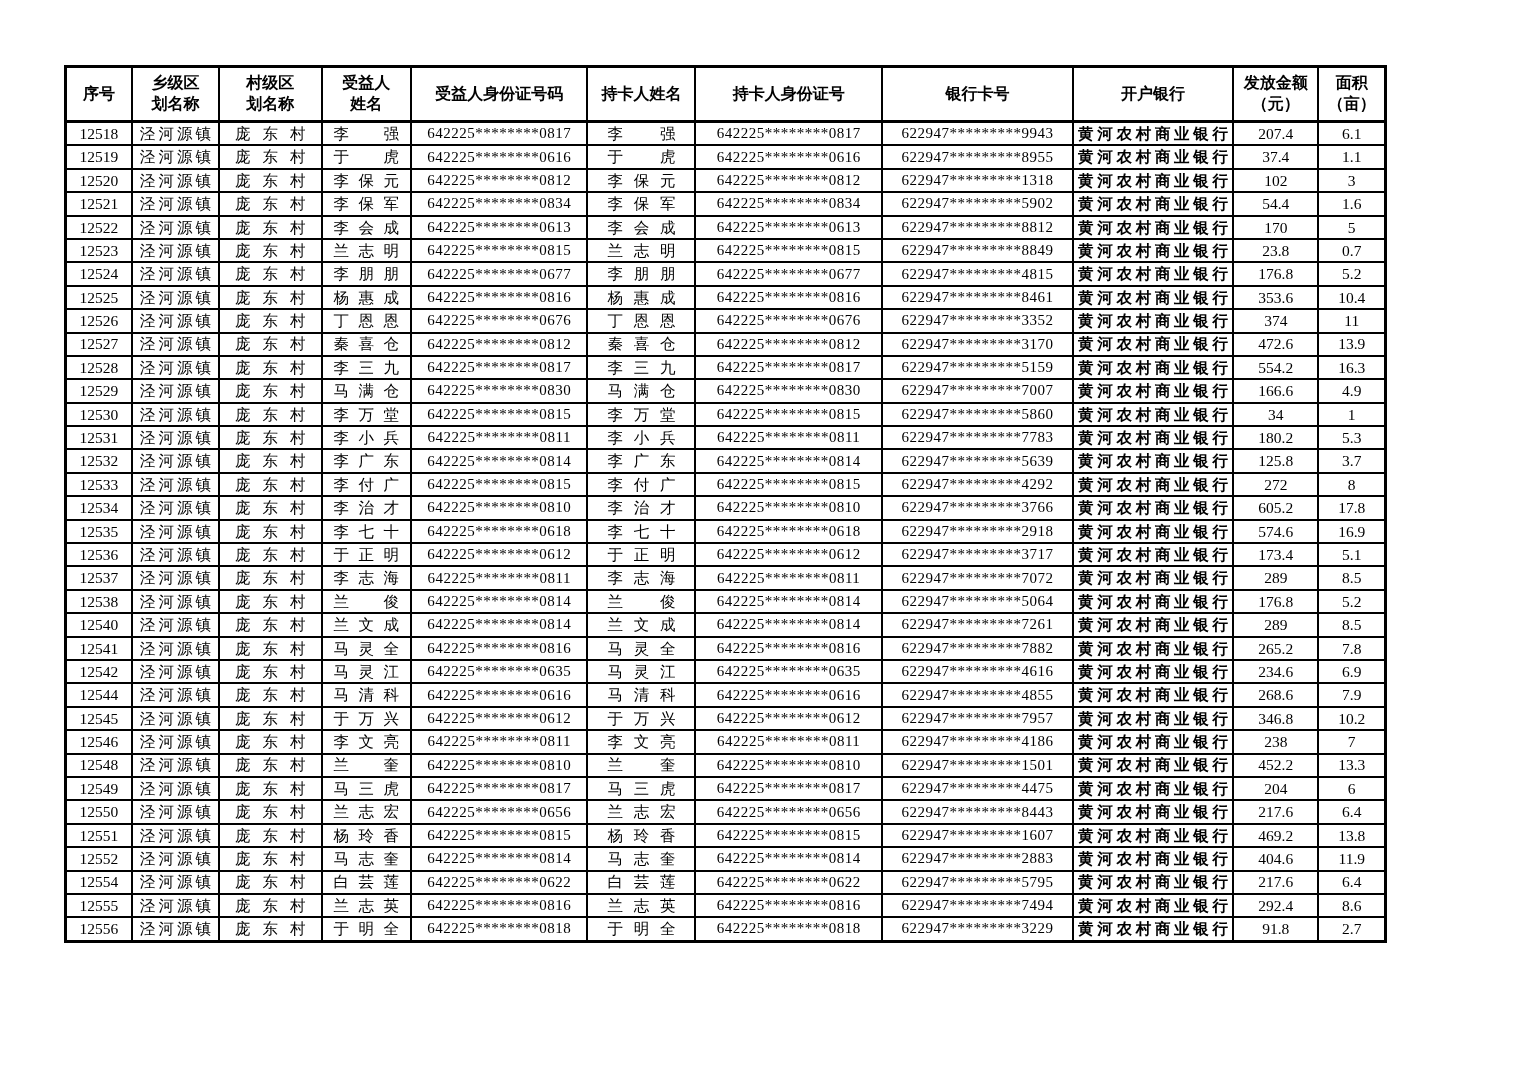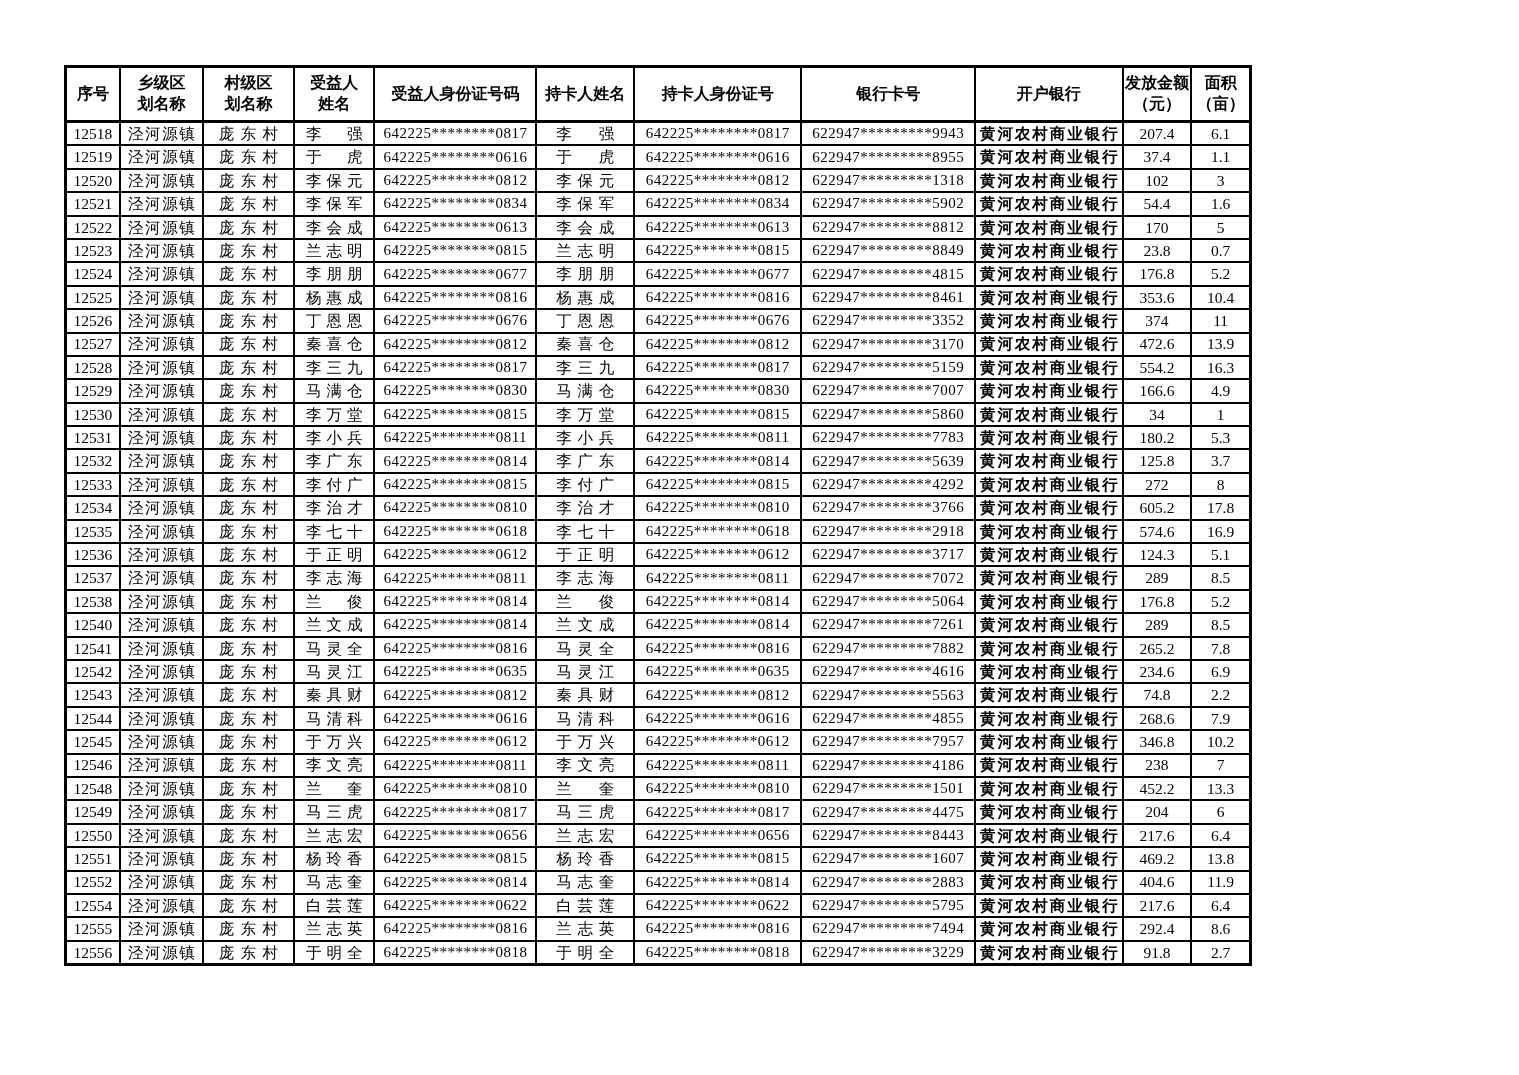--- a/index.html
+++ b/index.html
@@ -1,18 +1,18 @@
 <!DOCTYPE html>
 <html><head>
 <meta charset="utf-8">
 <style>
   html,body{margin:0;padding:0;background:#fff;}
   body{width:1519px;height:1075px;position:relative;
        font-family:"Liberation Serif","DejaVu Serif",serif;color:#000;}
-  .sheet{position:absolute;left:0;top:0;width:1252px;height:1075px;background:#ffffff;}
+  .sheet{position:absolute;left:0;top:0;width:1387px;height:1075px;background:#ffffff;}
   table.grid{position:absolute;left:64px;top:65px;border-collapse:collapse;
              table-layout:fixed;border:3px solid #000;}
   .grid th,.grid td{border:2px solid #000;text-align:center;vertical-align:middle;
                     overflow:hidden;white-space:nowrap;padding:0;}
   .grid th{height:52px;font-size:16px;font-weight:bold;white-space:pre-line;
            line-height:1.3;border-bottom:3px solid #000;}
   .grid td{height:21.4px;font-size:15.5px;line-height:1;}
   
   col.c0{width:71px}  col.c1{width:89px}  col.c2{width:107px}
   col.c3{width:93px}  col.c4{width:182px} col.c5{width:112px}
@@ -303,21 +303,21 @@
         <tr>
           <td>12536</td>
           <td>泾河源镇</td>
           <td>庞东村</td>
           <td>于正明</td>
           <td>642225********0612</td>
           <td>于正明</td>
           <td>642225********0612</td>
           <td>622947*********3717</td>
           <td>黄河农村商业银行</td>
-          <td>124.3</td>
+          <td>173.4</td>
           <td>5.1</td>
         </tr>
         <tr>
           <td>12537</td>
           <td>泾河源镇</td>
           <td>庞东村</td>
           <td>李志海</td>
           <td>642225********0811</td>
           <td>李志海</td>
           <td>642225********0811</td>
@@ -372,33 +372,20 @@
           <td>马灵江</td>
           <td>642225********0635</td>
           <td>马灵江</td>
           <td>642225********0635</td>
           <td>622947*********4616</td>
           <td>黄河农村商业银行</td>
           <td>234.6</td>
           <td>6.9</td>
         </tr>
         <tr>
-          <td>12543</td>
-          <td>泾河源镇</td>
-          <td>庞东村</td>
-          <td>秦具财</td>
-          <td>642225********0812</td>
-          <td>秦具财</td>
-          <td>642225********0812</td>
-          <td>622947*********5563</td>
-          <td>黄河农村商业银行</td>
-          <td>74.8</td>
-          <td>2.2</td>
-        </tr>
-        <tr>
           <td>12544</td>
           <td>泾河源镇</td>
           <td>庞东村</td>
           <td>马清科</td>
           <td>642225********0616</td>
           <td>马清科</td>
           <td>642225********0616</td>
           <td>622947*********4855</td>
           <td>黄河农村商业银行</td>
           <td>268.6</td>

